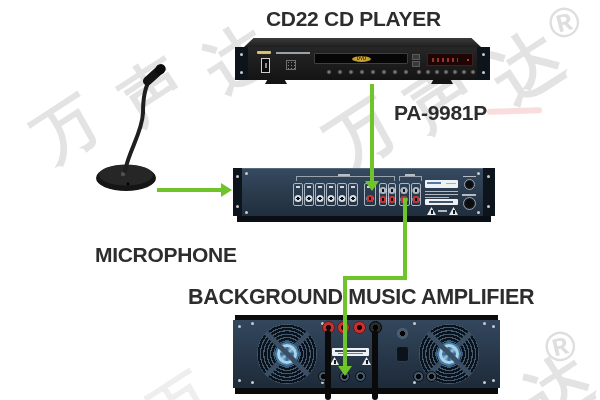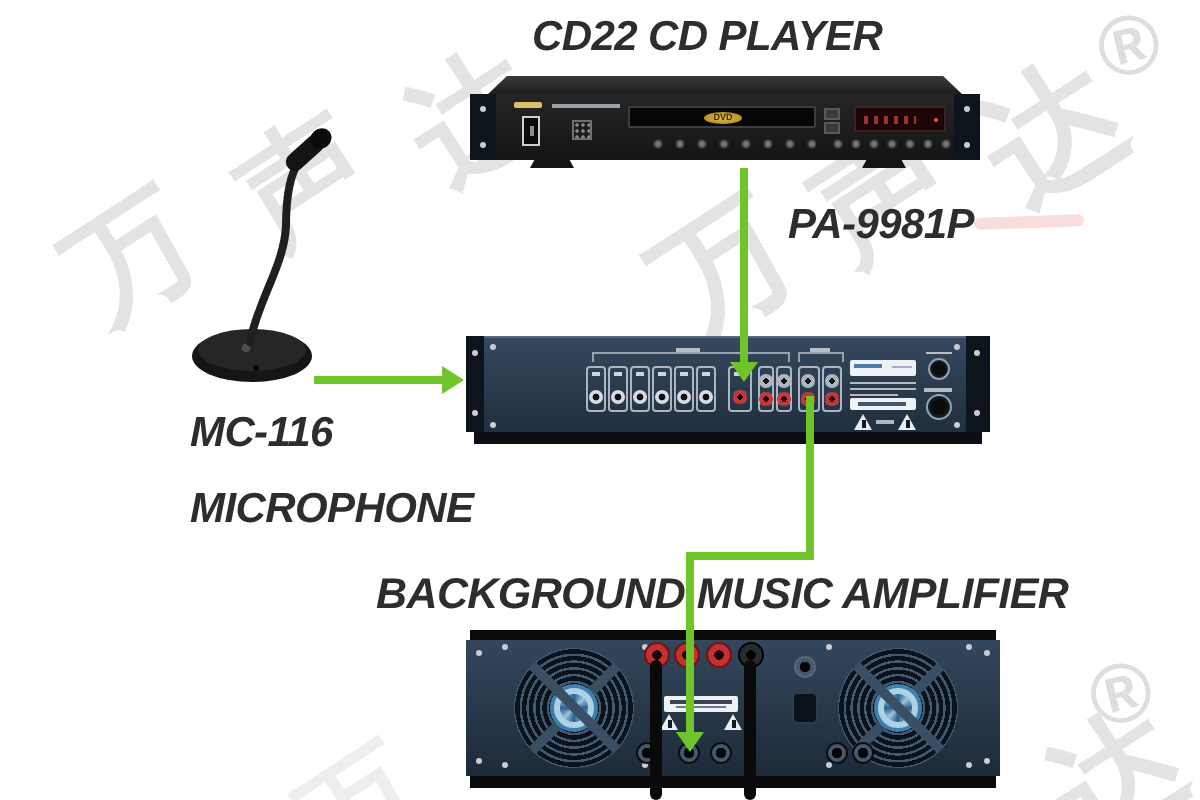--- a/index.html
+++ b/index.html
@@ -7,21 +7,21 @@
     position:relative;width:600px;height:400px;background:#ffffff;overflow:hidden;
     font-family:"Liberation Sans","DejaVu Sans",sans-serif;
   }
   .abs{position:absolute;}
   
   .wm{position:absolute;z-index:1;color:#e3e3e3;font-weight:700;line-height:1;
       transform:rotate(-33deg);user-select:none;white-space:nowrap;}
   .wm-reg{transform:rotate(-14deg);color:#dedede;}
   
   .lbl{position:absolute;z-index:6;font-weight:800;color:#2d2d2d;font-size:21px;
-       letter-spacing:-0.3px;white-space:nowrap;line-height:1;font-style:italic;}
+       letter-spacing:-0.3px;white-space:nowrap;line-height:1;}
   
   .g-line{position:absolute;z-index:5;background:#6fc42a;}
   .g-head-right{position:absolute;z-index:5;width:0;height:0;
       border-left:11px solid #6fc42a;border-top:7px solid transparent;border-bottom:7px solid transparent;}
   .g-head-down{position:absolute;z-index:5;width:0;height:0;
       border-top:10px solid #6fc42a;border-left:7px solid transparent;border-right:7px solid transparent;}
   
   .screw{position:absolute;width:3px;height:3px;border-radius:50%;background:#c9ccd0;}
   .rack-ear{position:absolute;background:#0e141c;}
   
@@ -301,17 +301,16 @@
   <div class="g-line" style="left:370px;top:84px;width:3.5px;height:98px;"></div>
   <div class="g-head-down" style="left:365px;top:181px;"></div>
 
   <div class="g-line" style="left:403px;top:198px;width:3.5px;height:81px;"></div>
   <div class="g-line" style="left:343px;top:276px;width:63.5px;height:3.5px;"></div>
   <div class="g-line" style="left:343px;top:276px;width:3.5px;height:91px;"></div>
   <div class="g-head-down" style="left:338px;top:366px;"></div>
 
   <div class="lbl" style="left:266px;top:8px;">CD22 CD PLAYER</div>
   <div class="lbl" style="left:394px;top:102px;">PA-9981P</div>
-  <div class="lbl" style="left:95px;top:206px;">MC-116</div>
   <div class="lbl" style="left:188px;top:287px;font-size:21.5px;">BACKGROUND MUSIC AMPLIFIER</div>
   <div class="lbl" style="left:95px;top:244px;">MICROPHONE</div>
 
 </div>
 
 </body></html>

